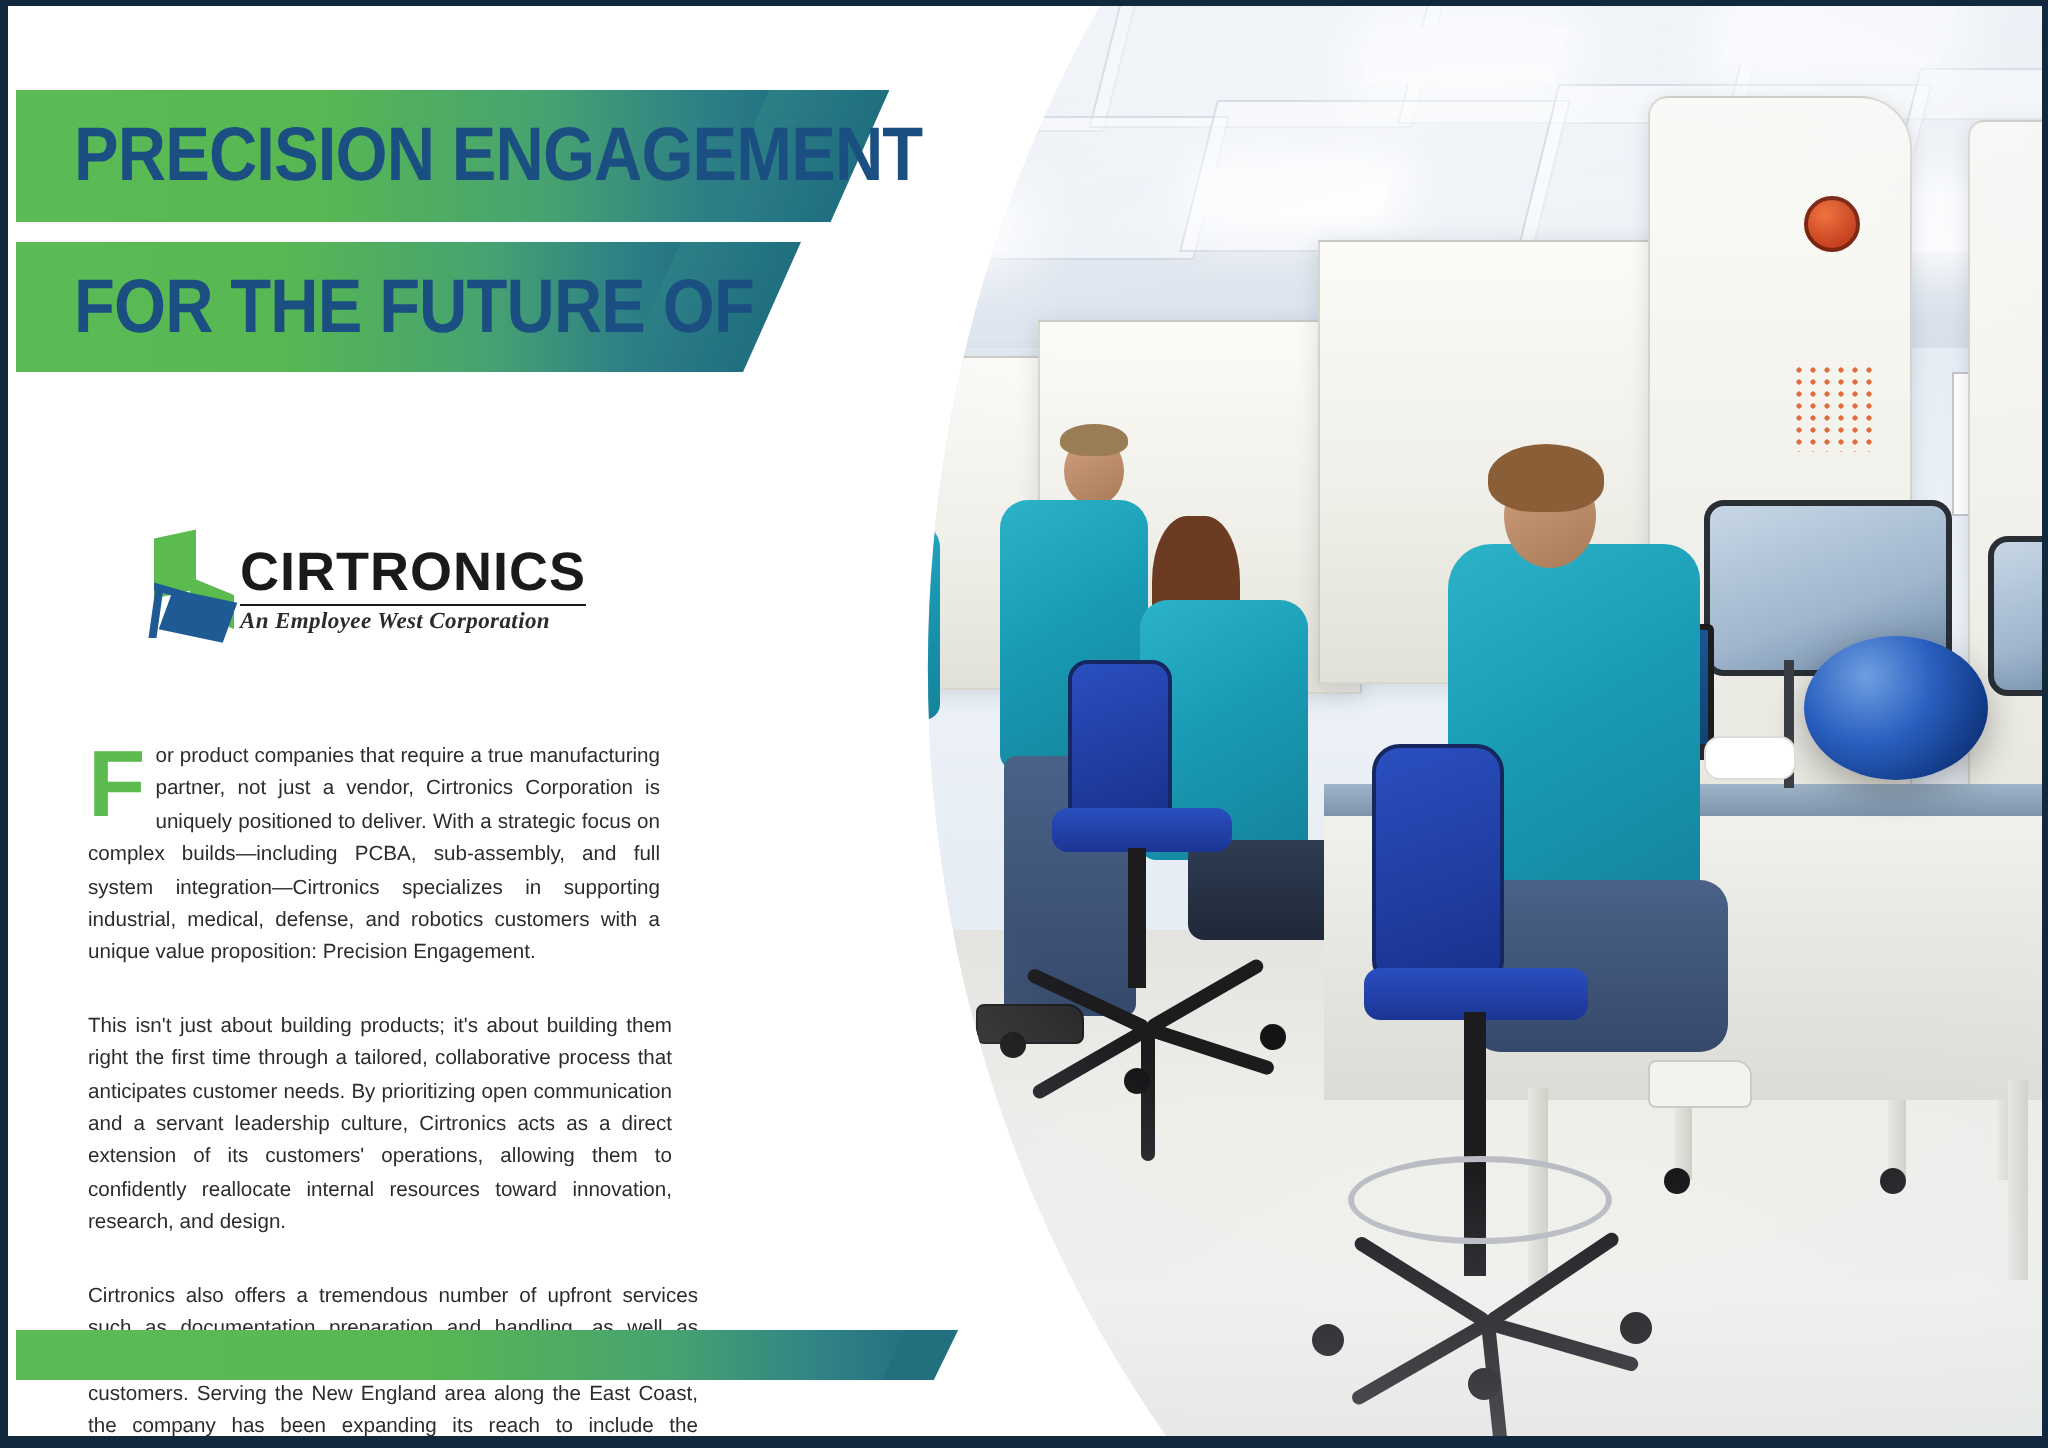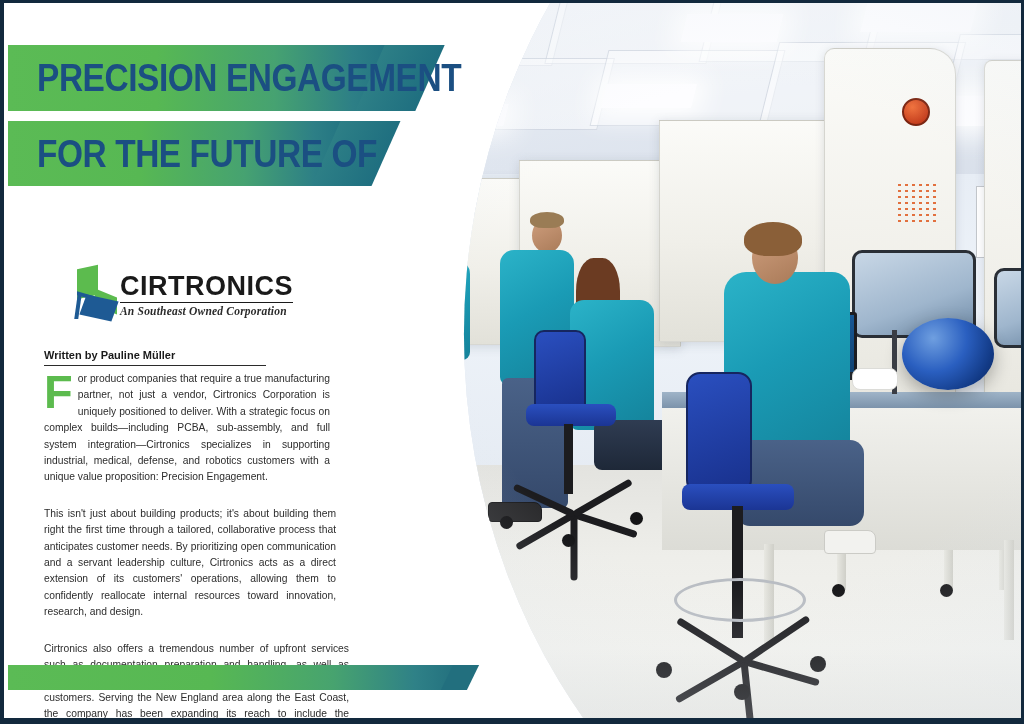--- a/index.html
+++ b/index.html
@@ -337,25 +337,24 @@
   <div class="logo-wrap">
     <div class="logo-mark">
       <span class="lm-green-v"></span>
       <span class="lm-stem1"></span>
       <span class="lm-stem2"></span>
       <span class="lm-green-w"></span>
       <span class="lm-blue"></span>
     </div>
     <div class="logo-text">
       <div class="logo-name">CIRTRONICS</div>
-      <div class="logo-tag">An Southeast Owned Corporation</div>
+      <div class="logo-tag">An Employee West Corporation</div>
     </div>
   </div>
 
-  <div class="byline">Written by Pauline Müller</div>
 
   <div class="body">
     <p class="para" id="p1"><span class="dropcap">F</span><span>or product companies that require a true manufacturing partner, not just a vendor, Cirtronics Corporation is uniquely positioned to deliver. With a strategic focus on complex builds—including PCBA, sub-assembly, and full system integration—Cirtronics specializes in supporting industrial, medical, defense, and robotics customers with a unique value proposition: Precision Engagement.</span></p>
     <p class="para" id="p2"><span>This isn't just about building products; it's about building them right the first time through a tailored, collaborative process that anticipates customer needs. By prioritizing open communication and a servant leadership culture, Cirtronics acts as a direct extension of its customers' operations, allowing them to confidently reallocate internal resources toward innovation, research, and design.</span></p>
     <p class="para" id="p3"><span>Cirtronics also offers a tremendous number of upfront services such as documentation preparation and handling, as well as engineering reviews, making the process significantly easier for its customers. Serving the New England area along the East Coast, the company has been expanding its reach to include the Southeast and Mid-Atlantic regions. Soon, the team will also attend their first exhibition on the West Coast at the MD&amp;M West Show. This strategic expansion aims to bring the benefits of a true manufacturing partnership to a wider customer base.</span></p>
   </div>
 
   <div class="bottom-bar">
     <span class="skew"></span>
   </div>

